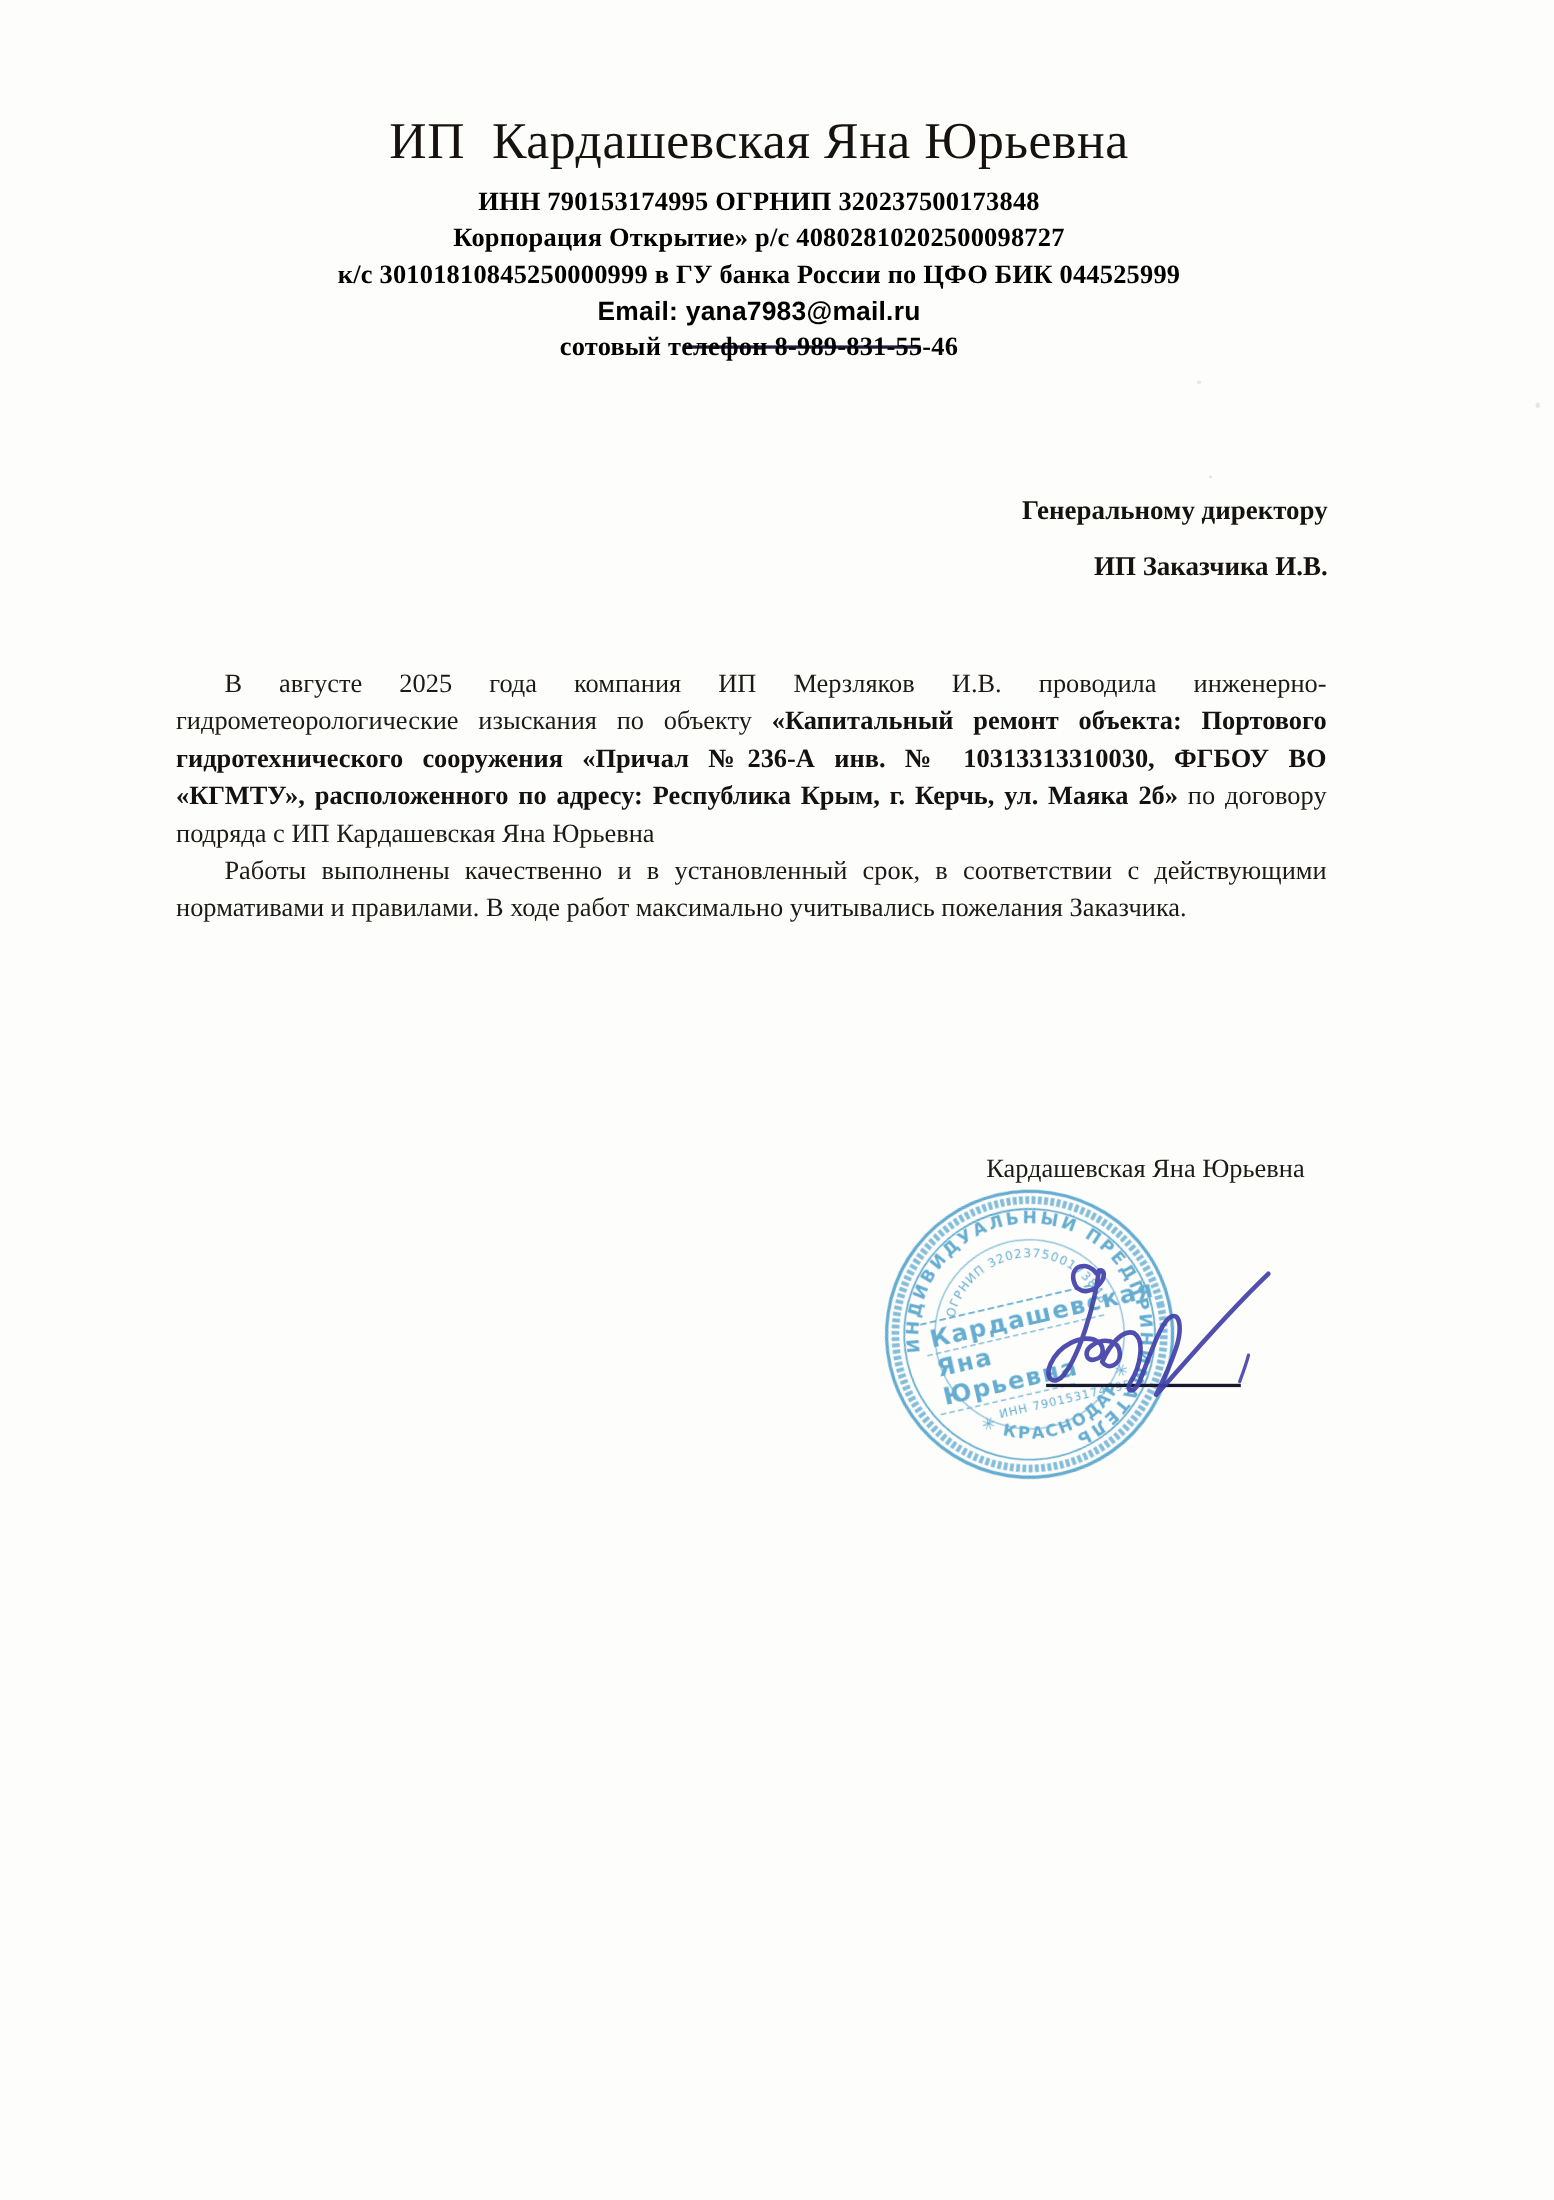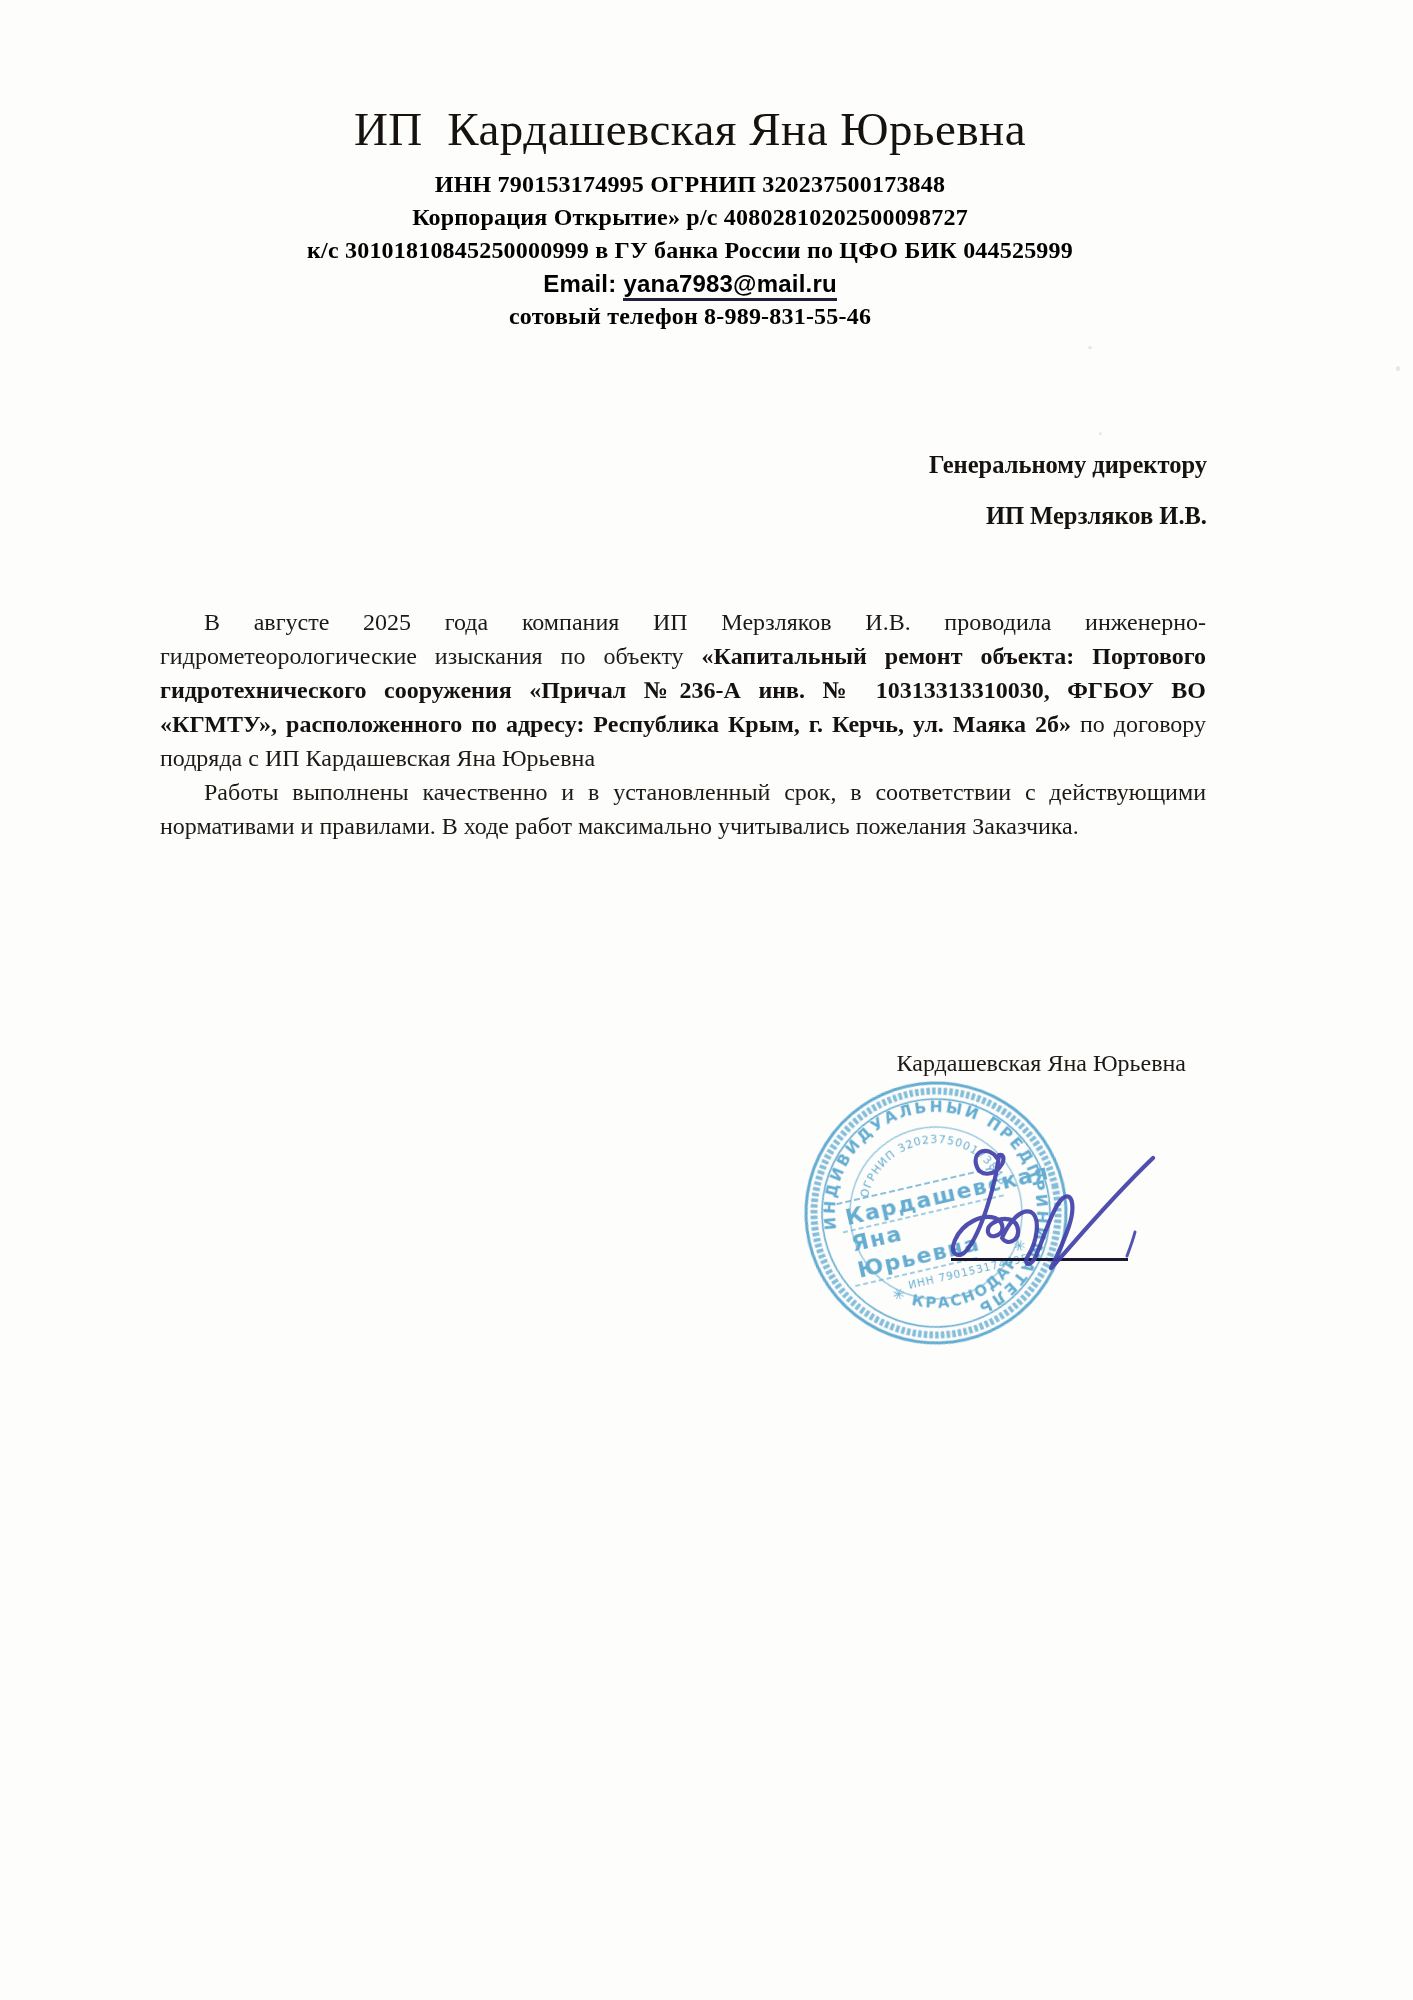--- a/index.html
+++ b/index.html
@@ -10,21 +10,21 @@
   
   .letterhead{position:absolute;left:170px;top:98px;width:1040px;text-align:center;}
   .title{
     font-size:47px;line-height:62px;font-weight:400;color:#15120f;
     white-space:pre;letter-spacing:.5px;
   }
   .hline{font-size:24px;line-height:33px;font-weight:bold;color:#000000;letter-spacing:.2px;}
   .hline.first{margin-top:8px;}
   .email-line{font-family:"Liberation Sans", sans-serif;font-weight:bold;}
   .email-label{margin-right:7px;}
-  .email-underline{border-bottom:3px solid #241d3c;padding-bottom:1px;}
+  .email-underline{border-bottom:3px solid #241d3c;padding-bottom:17px;}
   
   .addressee{position:absolute;top:448px;right:206px;text-align:right;
     font-weight:bold;font-size:24.5px;line-height:33px;color:#15120f;}
   .addressee .line2{margin-top:18px;}
   
   .body-text{position:absolute;left:160px;top:605px;width:1046px;
     font-size:24px;line-height:34px;text-align:justify;color:#1c1916;}
   .body-text p{margin:0;text-indent:44px;}
   .body-text p.p3{margin-top:17px;}
   .body-text .b{font-weight:bold;color:#141110;}
@@ -54,21 +54,21 @@
     <div class="hline">Корпорация Открытие» р/с 40802810202500098727</div>
     <div class="hline">к/с 30101810845250000999 в ГУ банка России по ЦФО БИК 044525999</div>
     <div class="hline email-line">
       <span class="email-label">Email:</span><span class="email-underline">yana7983@mail.ru</span>
     </div>
     <div class="hline">сотовый телефон 8-989-831-55-46</div>
   </header>
 
   <section class="addressee">
     <div class="line1">Генеральному директору</div>
-    <div class="line2">ИП Мерзляков И.В.</div>
+    <div class="line2">ИП Заказчика И.В.</div>
   </section>
 
   <section class="body-text">
     <p><span>В августе 2025 года компания ИП Мерзляков И.В. проводила инженерно-гидрометеорологические изыскания по объекту </span><span class="b">«Капитальный ремонт объекта: Портового гидротехнического сооружения «Причал №236-А инв. № 10313313310030, ФГБОУ ВО «КГМТУ», расположенного по адресу: Республика Крым, г. Керчь, ул. Маяка 2б»</span><span> по договору подряда с ИП Кардашевская Яна Юрьевна</span></p>
     <p>Работы выполнены качественно и в установленный срок, в соответствии с действующими нормативами и правилами. В ходе работ максимально учитывались пожелания Заказчика.</p>
   </section>
 
   <div class="sig-name">Кардашевская Яна Юрьевна</div>
 
   <svg class="stamp" width="278" height="278" viewBox="0 0 278 278">

